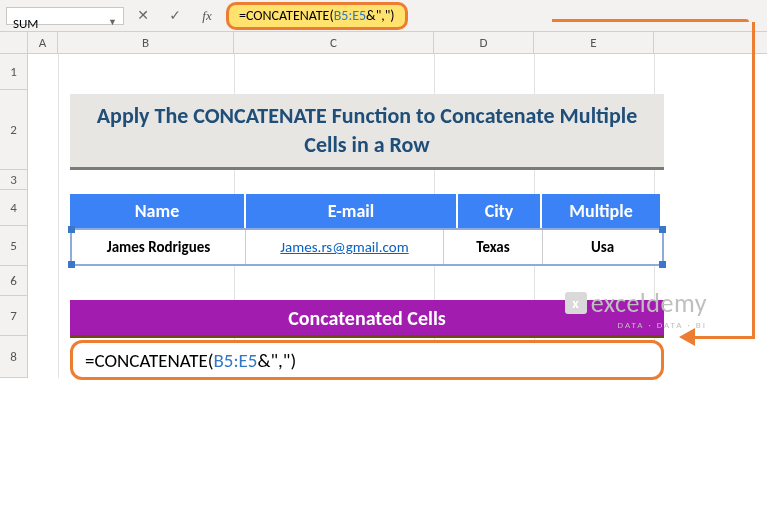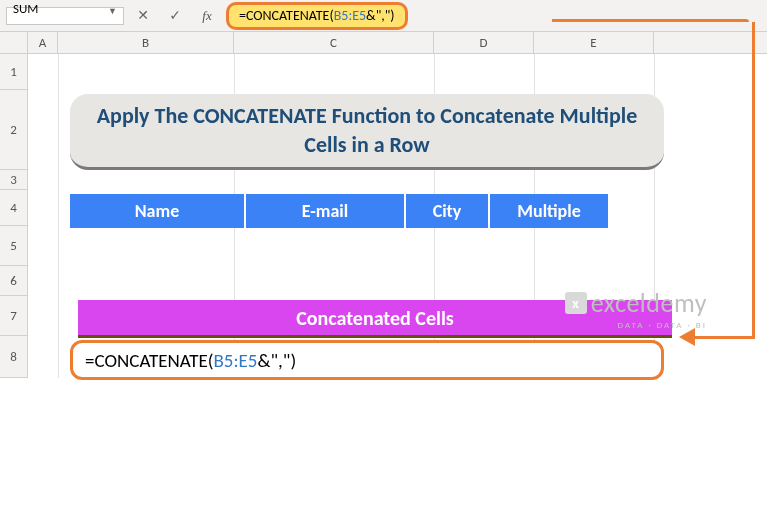--- a/index.html
+++ b/index.html
@@ -1,19 +1,19 @@
 <!DOCTYPE html>
 <html><head>
 <meta charset="utf-8">
 <style>
 * { box-sizing: border-box; margin: 0; padding: 0; }
 body { font-family: Calibri, Arial, sans-serif; background: #fff; width: 767px; height: 512px; position: relative; overflow: hidden; }
 
 .formula-bar-area { height: 32px; display: flex; align-items: center; border-bottom: 1px solid #d0d0d0; background: #f3f2f1; padding: 2px 6px; gap: 6px; }
-.name-box { width: 118px; height: 16px; background: #fff; border: 1px solid #c8c8c8; display: flex; align-items: flex-end; justify-content: space-between; padding: 8px 6px; font-size: 13px; }
+.name-box { width: 118px; height: 16px; background: #fff; border: 1px solid #c8c8c8; display: flex; align-items: flex-start; justify-content: space-between; padding: 8px 6px; font-size: 13px; }
 .name-box .dd { font-size: 9px; color: #666; }
 .fb-btn { width: 26px; height: 24px; display: flex; align-items: center; justify-content: center; color: #666; font-size: 14px; }
 .fb-btn.fx { font-style: italic; font-family: 'Times New Roman', serif; font-size: 13px; color: #555; }
 .formula-input-wrap { flex: 1; height: 24px; display: flex; align-items: center; }
 .formula-highlight { background: #ffe36e; border: 3px solid #ed7d31; border-radius: 10px; padding: 2px 10px; font-size: 14px; display: inline-flex; align-items: center; height: 28px; }
 .formula-highlight .ref { color: #3178c6; }
 
 .sheet { position: relative; }
 .col-headers { display: flex; height: 22px; border-bottom: 1px solid #d0d0d0; background: #f3f2f1; font-size: 13px; color: #555; }
 .ch { border-right: 1px solid #d0d0d0; display: flex; align-items: center; justify-content: center; }
@@ -26,33 +26,33 @@
 
 .grid-body { display: flex; }
 .row-headers { width: 28px; background: #f3f2f1; }
 .rh { height: 46px; border-bottom: 1px solid #d0d0d0; border-right: 1px solid #d0d0d0; display: flex; align-items: center; justify-content: center; font-size: 13px; color: #555; }
 .rh.r1 { height: 36px; } .rh.r2 { height: 80px; } .rh.r3 { height: 20px; }
 .rh.r4 { height: 36px; } .rh.r5 { height: 40px; } .rh.r6 { height: 30px; }
 .rh.r7 { height: 40px; } .rh.r8 { height: 42px; }
 
 .cells { position: relative; flex: 1; }
 
-.title-box { position: absolute; left: 42px; top: 40px; width: 594px; height: 76px; background: #e8e6e3; border-bottom: 3px solid #7a7a7a; display: flex; align-items: center; justify-content: center; text-align: center; color: #1f4e79; font-weight: 700; font-size: 22px; line-height: 1.3; padding: 6px 20px; border-radius: 18px; }
+.title-box { position: absolute; left: 42px; top: 40px; width: 594px; height: 76px; background: #e8e6e3; border-bottom: 3px solid #7a7a7a; display: flex; align-items: center; justify-content: center; text-align: center; color: #1f4e79; font-weight: 700; font-size: 22px; line-height: 1.3; padding: 6px 20px; }
 
 .thead-row { position: absolute; left: 42px; top: 140px; width: 594px; height: 34px; display: flex; }
 .th { background: #3b82f6; color: #fff; font-weight: 700; font-size: 18px; display: flex; align-items: center; justify-content: center; border-right: 2px solid #fff; }
-.th.b { width: 176px; } .th.c { width: 160px; } .th.d { width: 84px; } .th.e { width: 118px; border-right: none; }
+.th.b { width: 176px; } .th.c { width: 212px; } .th.d { width: 84px; } .th.e { width: 118px; border-right: none; }
 
 .data-row { position: absolute; left: 42px; top: 174px; width: 594px; height: 38px; display: flex; border: 2px solid #8faadc; }
 .td { display: flex; align-items: center; justify-content: center; font-size: 15px; font-weight: 600; border-right: 1px solid #ccc; background: #fff; }
 .td.b { width: 174px; } .td.c { width: 198px; } .td.d { width: 99px; } .td.e { width: 119px; border-right: none; }
 .td.c a { color: #0b61c4; text-decoration: underline; font-weight: 500; }
 .sel-handle { position: absolute; width: 7px; height: 7px; background: #3a77c9; }
 
-.concat-head { position: absolute; left: 42px; top: 246px; width: 594px; height: 38px; background: #d946ef; border-bottom: 3px solid #6b4e0b; color: #fff; font-weight: 700; font-size: 20px; display: flex; align-items: center; justify-content: center; margin-left: 8px; }
+.concat-head { position: absolute; left: 42px; top: 246px; width: 594px; height: 38px; background: #a21caf; border-bottom: 3px solid #6b4e0b; color: #fff; font-weight: 700; font-size: 20px; display: flex; align-items: center; justify-content: center; }
 
 .formula-cell { position: absolute; left: 42px; top: 286px; width: 594px; height: 40px; background: #fff; border: 3px solid #ed7d31; border-radius: 12px; display: flex; align-items: center; padding: 0 12px; font-size: 19px; font-weight: 500; }
 .formula-cell .ref { color: #3178c6; }
 .callout-v { position: absolute; right: 12px; top: 22px; width: 3px; height: 316px; background: #ed7d31; }
 .callout-h-top { position: absolute; top: 19px; left: 552px; width: 197px; height: 3px; background: #ed7d31; border-radius: 0 6px 0 0; }
 .callout-h-bot { position: absolute; top: 336px; right: 12px; width: 64px; height: 3px; background: #ed7d31; }
 .arrow-head { position: absolute; right: 72px; top: 328px; width: 0; height: 0; border-top: 9px solid transparent; border-bottom: 9px solid transparent; border-right: 16px solid #ed7d31; }
 
 .watermark { position: absolute; right: 60px; bottom: 48px; text-align: right; color: #bfbfbf; }
 .watermark .brand { font-size: 26px; font-weight: 300; letter-spacing: .5px; display: flex; align-items: center; justify-content: flex-end; gap: 4px; }
@@ -112,20 +112,32 @@
 
       <div class="title-box">Apply The CONCATENATE Function to Concatenate Multiple Cells in a Row</div>
 
       <div class="thead-row">
         <div class="th b">Name</div>
         <div class="th c">E-mail</div>
         <div class="th d">City</div>
         <div class="th e">Multiple</div>
       </div>
 
+      <div class="data-row">
+        <div class="td b">James Rodrigues</div>
+        <div class="td c">
+            <a>James.rs@gmail.com</a>
+          </div>
+        <div class="td d">Texas</div>
+        <div class="td e">Usa</div>
+        <div class="sel-handle" style="left:-4px;top:-4px"></div>
+        <div class="sel-handle" style="right:-4px;top:-4px"></div>
+        <div class="sel-handle" style="left:-4px;bottom:-4px"></div>
+        <div class="sel-handle" style="right:-4px;bottom:-4px"></div>
+      </div>
 
       <div class="concat-head">Concatenated Cells</div>
 
       <div class="formula-cell">
         <span>=CONCATENATE(</span>
           <span class="ref">B5:E5</span>
           <span>&amp;",")</span>
       </div>
 
       <div class="watermark">

